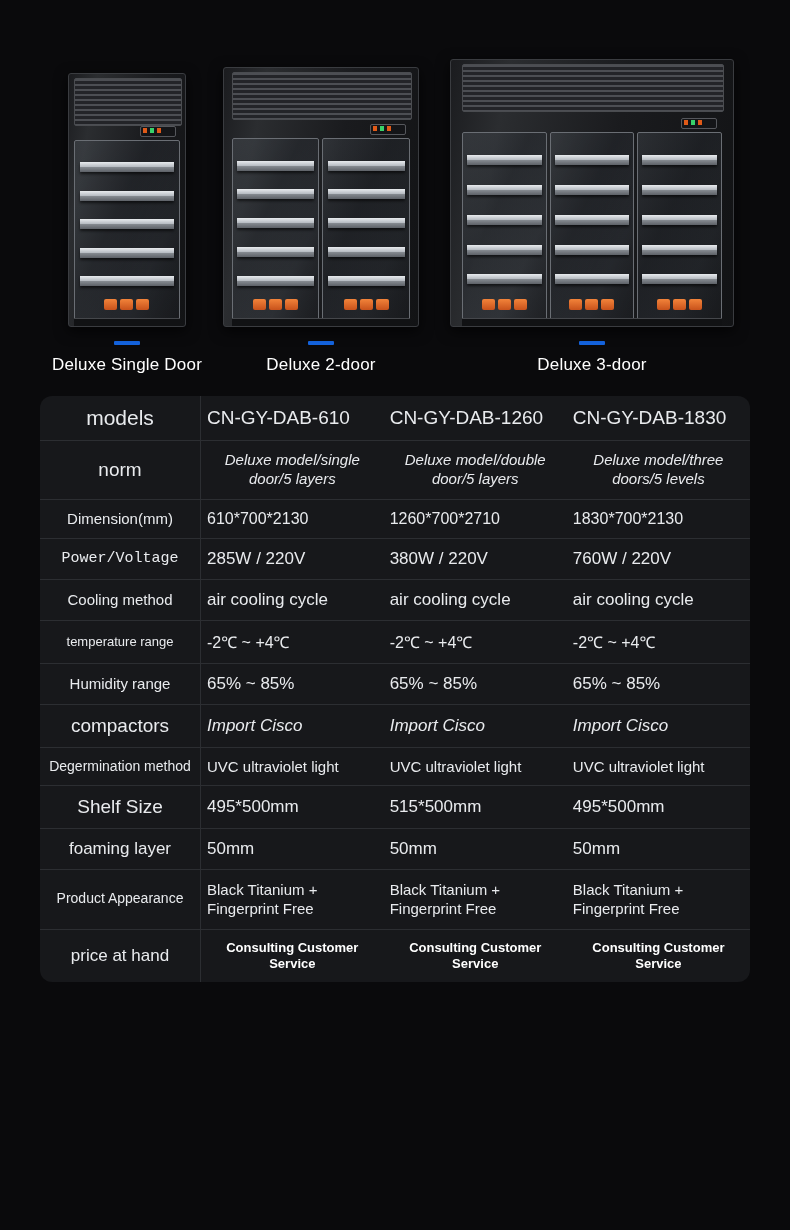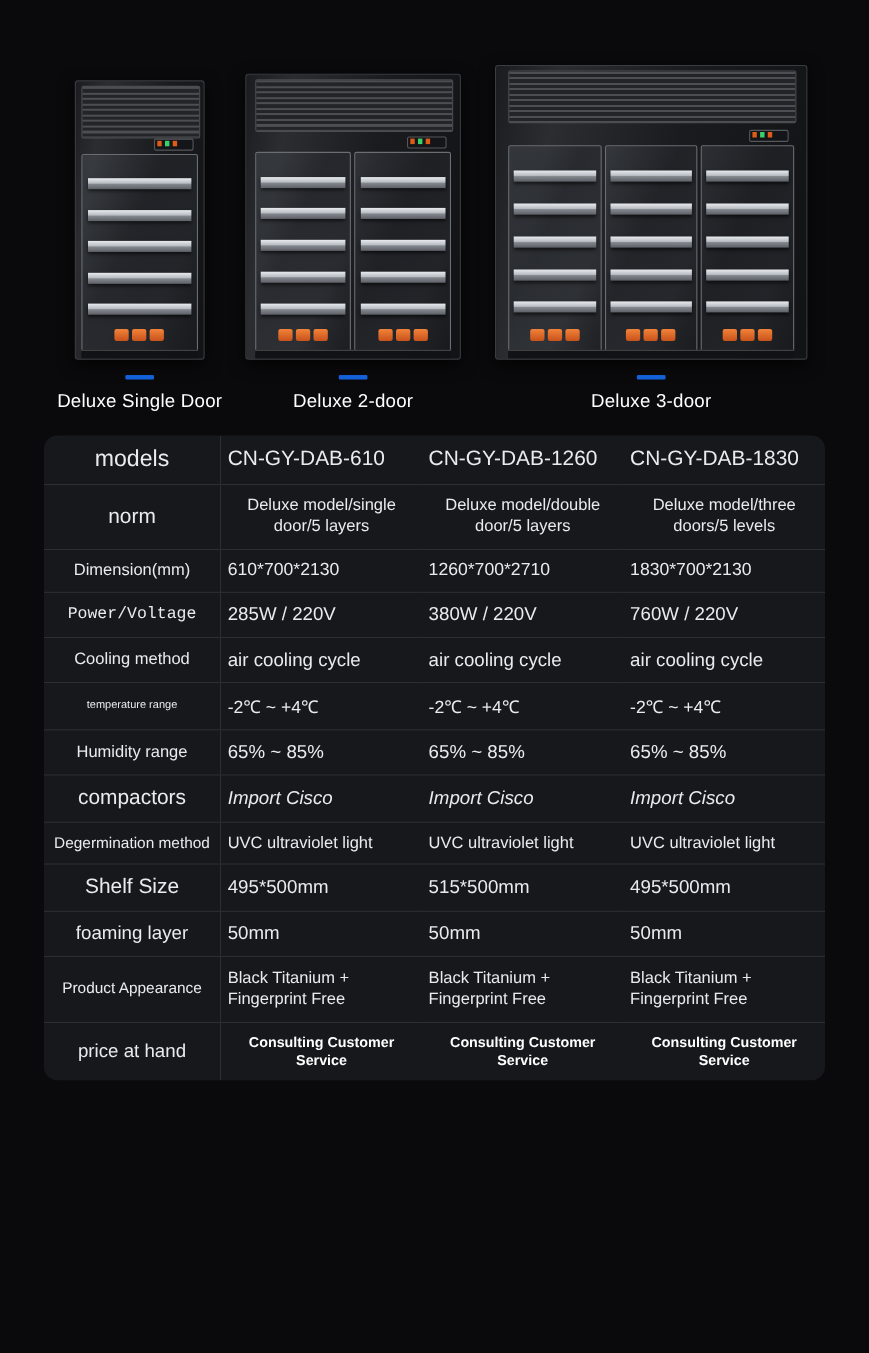--- a/index.html
+++ b/index.html
@@ -166,27 +166,27 @@
     margin-left: 10px;
   }
   td.val {
     font-size: 16px;
     padding-left: 14px;
     margin-left: 33px;
   }
   tr.r0 td.label { font-size: 21px; }
   tr.r0 td.val { font-size: 19px; }
   tr.r1 td.label { font-size: 19px; }
-  tr.r1 td.val { font-size: 15px; text-align: center; padding-left: 6px; line-height: 1.25; }
+  tr.r1 td.val { font-size: 15px; text-align: center; padding-left: 6px; line-height: 1.25; font-style: italic; }
   tr.r2 td.label { font-size: 15px; }
   tr.r3 td.label { font-size: 15px; font-family: Liberation Mono, monospace; }
   tr.r3 td.val { font-size: 17px; }
   tr.r4 td.label { font-size: 15px; }
   tr.r4 td.val { font-size: 17px; }
-  tr.r5 td.label { font-size: 10px; }
+  tr.r5 td.label { font-size: 13px; }
   tr.r5 td.val { font-size: 16px; }
   tr.r6 td.label { font-size: 15px; }
   tr.r6 td.val { font-size: 17px; }
   tr.r7 td.label { font-size: 19px; }
   tr.r7 td.val { font-size: 17px; font-style: italic; }
   tr.r8 td.label { font-size: 14px; line-height: 1.2; }
   tr.r8 td.val { font-size: 15px; }
   tr.r9 td.label { font-size: 19px; }
   tr.r9 td.val { font-size: 17px; }
   tr.r10 td.label { font-size: 17px; }

